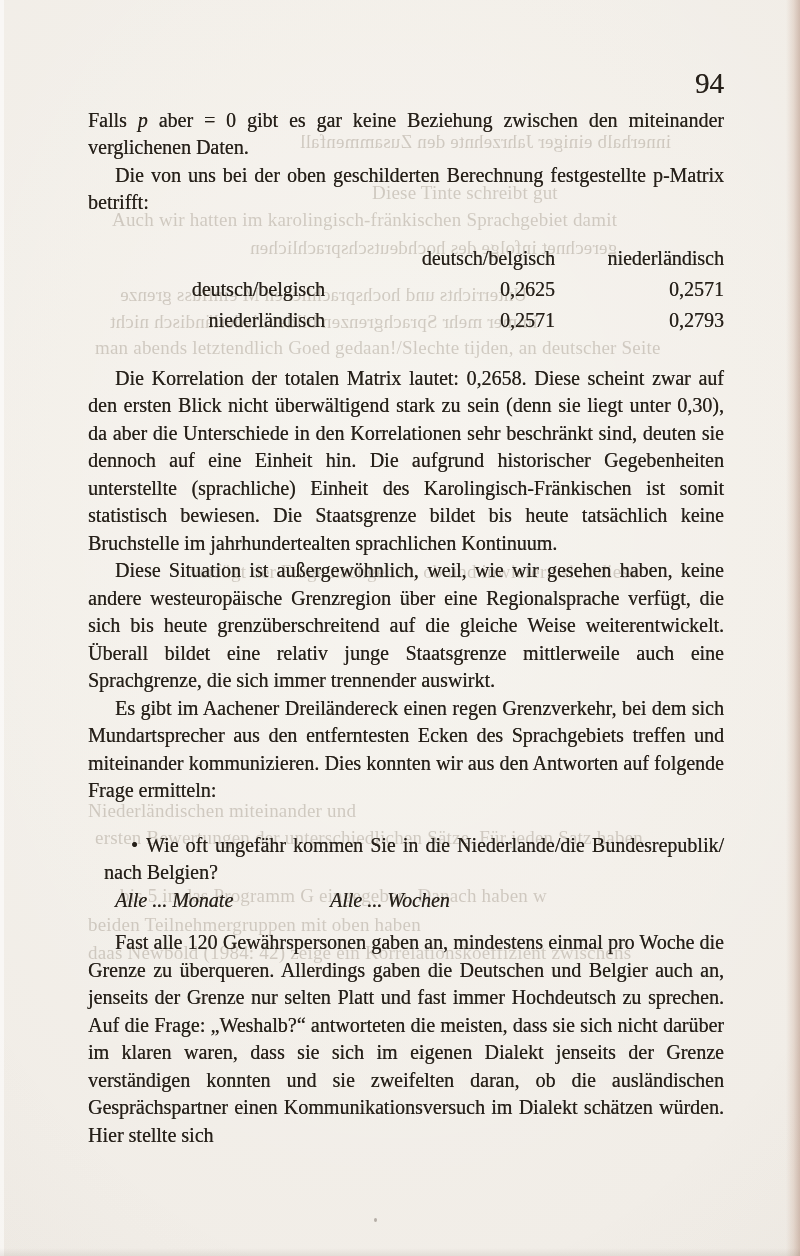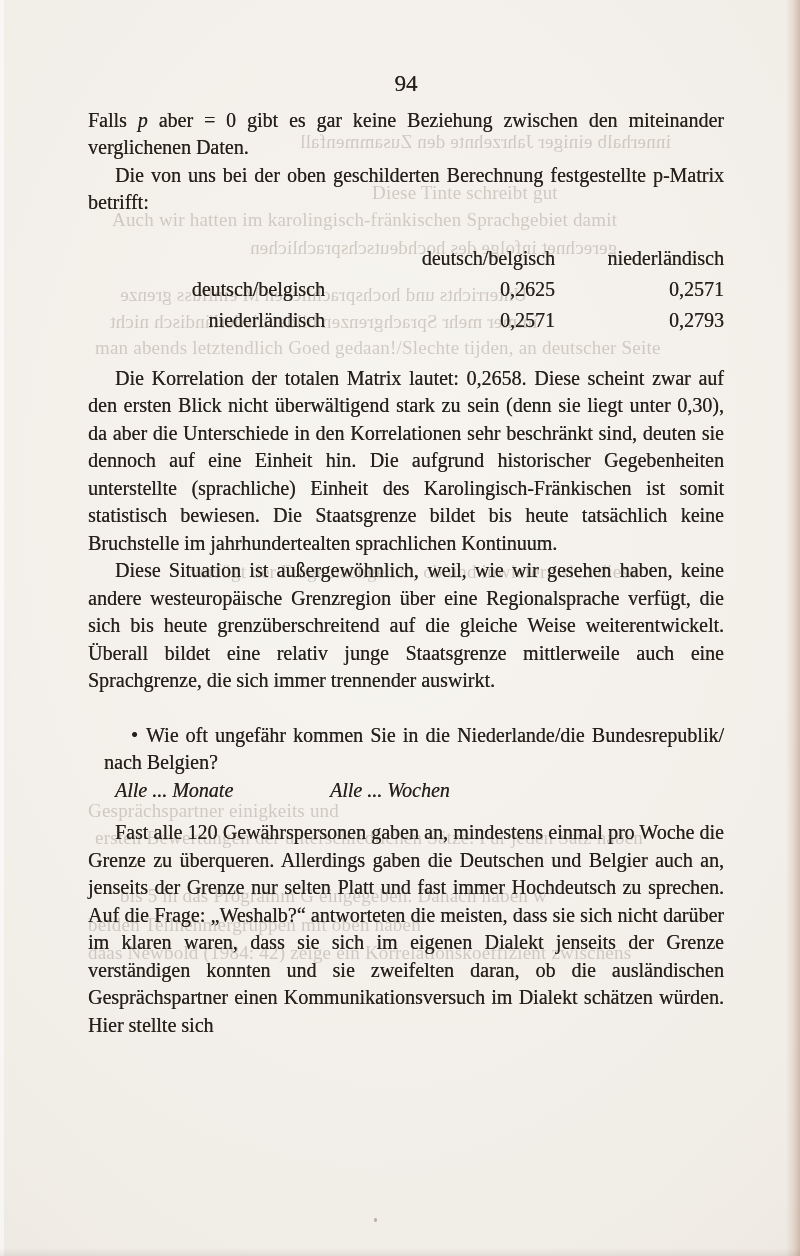--- a/index.html
+++ b/index.html
@@ -40,23 +40,23 @@
   
   .content {
     position: absolute; left: 88px; top: 70px; width: 636px; z-index: 2;
     color: #262019;
     font-size: 20px;
     line-height: 27.5px;
     text-align: justify;
     text-shadow: 0.25px 0 0 rgba(38,32,25,0.75);
   }
   .page-num {
-    font-size: 23px;
+    font-size: 29px;
     margin: 0 0 9px 0;
-    text-align: center;
+    text-align: right;
   }
   p.para { margin: 0; }
   p.indent { text-indent: 27px; }
   .var { font-style: italic; }
   
   .matrix { margin-top: 26px; margin-bottom: 29px; line-height: 31px; text-align: right; }
   .matrix .trow { display: flex; }
   .matrix .c0 { width: 237px; }
   .matrix .c1 { width: 230px; }
   .matrix .c2 { flex: 1; }
@@ -103,21 +103,21 @@
 
   <div class="ghost-layer">
       <div class="ghost mirror" style="left: 300px; top: 130px;">innerhalb einiger Jahrzehnte den Zusammenfall</div>
       <div class="ghost" style="left: 112px; top: 208px;">Auch wir hatten im karolingisch-fränkischen Sprachgebiet damit</div>
       <div class="ghost" style="left: 372px; top: 181px;">Diese Tinte schreibt gut</div>
       <div class="ghost mirror" style="left: 250px; top: 236px;">gerechnet infolge des hochdeutschsprachlichen</div>
       <div class="ghost mirror" style="left: 120px; top: 283px;">Unterrichts und hochsprachlichen M einfluss grenze</div>
       <div class="ghost mirror" style="left: 110px; top: 310px;">immer mehr Sprachgrenzen bildet niederländisch nicht</div>
       <div class="ghost" style="left: 95px; top: 336px;">man abends letztendlich Goed gedaan!/Slechte tijden, an deutscher Seite</div>
       <div class="ghost" style="left: 190px; top: 560px;">verfügt der Frage nachgehen, ob und inwiefern sich diese</div>
-      <div class="ghost" style="left: 88px; top: 799px;">Gesprächspartner einigkeits und</div>
+      <div class="ghost" style="left: 88px; top: 799px;">Niederländischen miteinander und</div>
       <div class="ghost" style="left: 95px; top: 826px;">ersten Bewertungen der unterschiedlichen Sätze. Für jeden Satz haben</div>
       <div class="ghost" style="left: 120px; top: 884px;">bis 5 in das Programm G eingegeben. Danach haben w</div>
       <div class="ghost" style="left: 88px; top: 913px;">beiden Teilnehmergruppen mit oben haben</div>
       <div class="ghost" style="left: 88px; top: 941px;">daas Newbold (1984: 42) zeige ein Korrelationskoeffizient zwischens</div>
     </div>
 
   <div class="content">
 
     <div class="page-num">94</div>
 
@@ -140,20 +140,21 @@
         <div class="c0">niederländisch</div>
         <div class="c1">0,2571</div>
         <div class="c2">0,2793</div>
       </div>
     </div>
 
     <p class="para indent">Die Korrelation der totalen Matrix lautet: 0,2658. Diese scheint zwar auf den ersten Blick nicht überwältigend stark zu sein (denn sie liegt unter 0,30), da aber die Unterschiede in den Korrelationen sehr beschränkt sind, deuten sie dennoch auf eine Einheit hin. Die aufgrund historischer Gegebenheiten unterstellte (sprachliche) Einheit des Karolingisch-Fränkischen ist somit statistisch bewiesen. Die Staatsgrenze bildet bis heute tatsächlich keine Bruchstelle im jahrhundertealten sprachlichen Kontinuum.</p>
 
     <p class="para indent">Diese Situation ist außergewöhnlich, weil, wie wir gesehen haben, keine andere westeuropäische Grenzregion über eine Regionalsprache verfügt, die sich bis heute grenzüberschreitend auf die gleiche Weise weiterentwickelt. Überall bildet eine relativ junge Staatsgrenze mittlerweile auch eine Sprachgrenze, die sich immer trennender auswirkt.</p>
 
+    <p class="para indent">Es gibt im Aachener Dreiländereck einen regen Grenzverkehr, bei dem sich Mundartsprecher aus den entferntesten Ecken des Sprachgebiets treffen und miteinander kommunizieren. Dies konnten wir aus den Antworten auf folgende Frage ermitteln:</p>
 
     <p class="question"><span class="q-bullet">•</span><span>Wie oft ungefähr kommen Sie in die Niederlande/die Bundesrepublik/ nach Belgien?</span></p>
 
     <p class="answers"><span class="a1">Alle ... Monate</span><span class="a2">Alle ... Wochen</span></p>
 
     <p class="para indent gap-before">Fast alle 120 Gewährspersonen gaben an, mindestens einmal pro Woche die Grenze zu überqueren. Allerdings gaben die Deutschen und Belgier auch an, jenseits der Grenze nur selten Platt und fast immer Hochdeutsch zu sprechen. Auf die Frage: „Weshalb?“ antworteten die meisten, dass sie sich nicht darüber im klaren waren, dass sie sich im eigenen Dialekt jenseits der Grenze verständigen konnten und sie zweifelten daran, ob die ausländischen Gesprächspartner einen Kommunikationsversuch im Dialekt schätzen würden. Hier stellte sich</p>
 
   </div>
 
   <div class="speck"></div>

